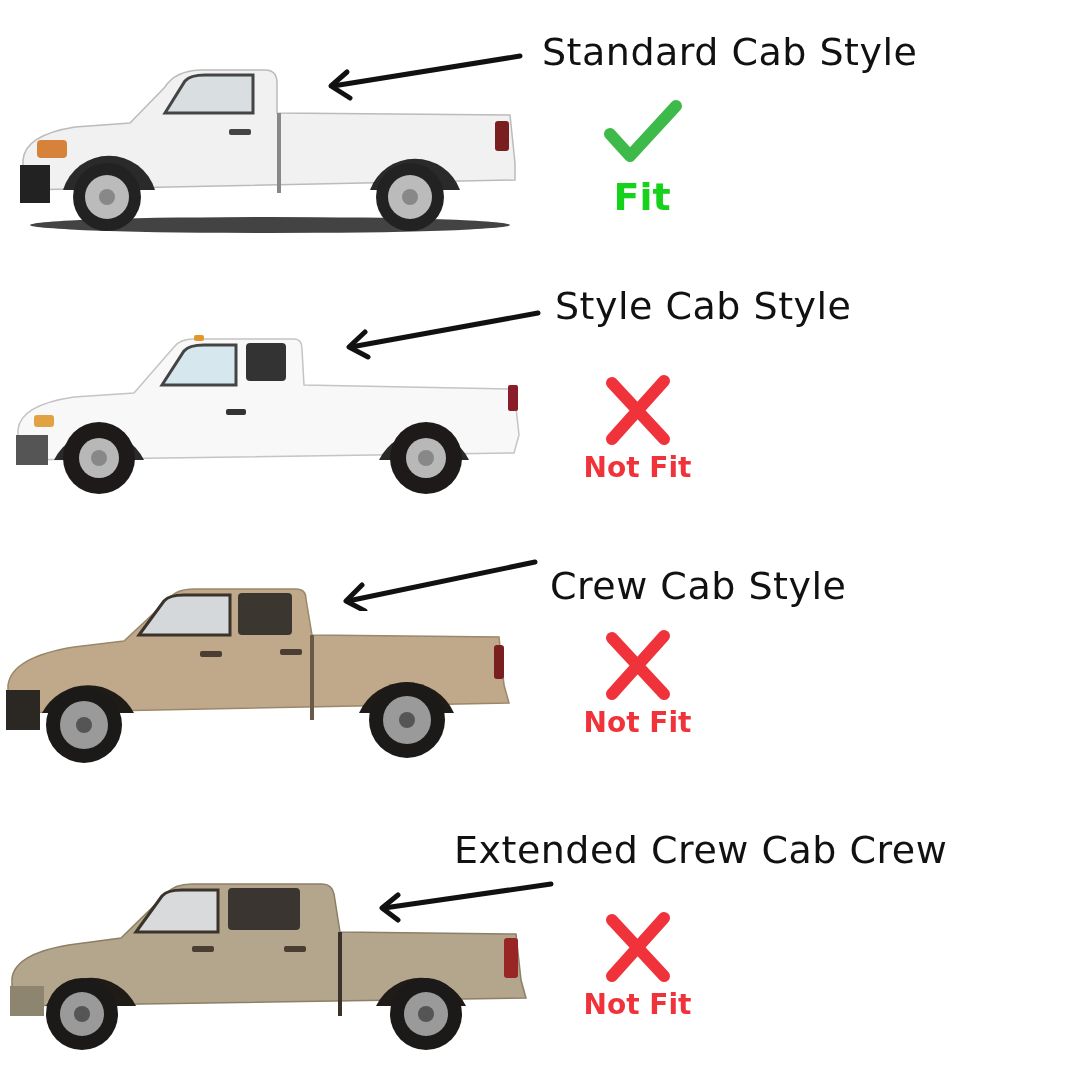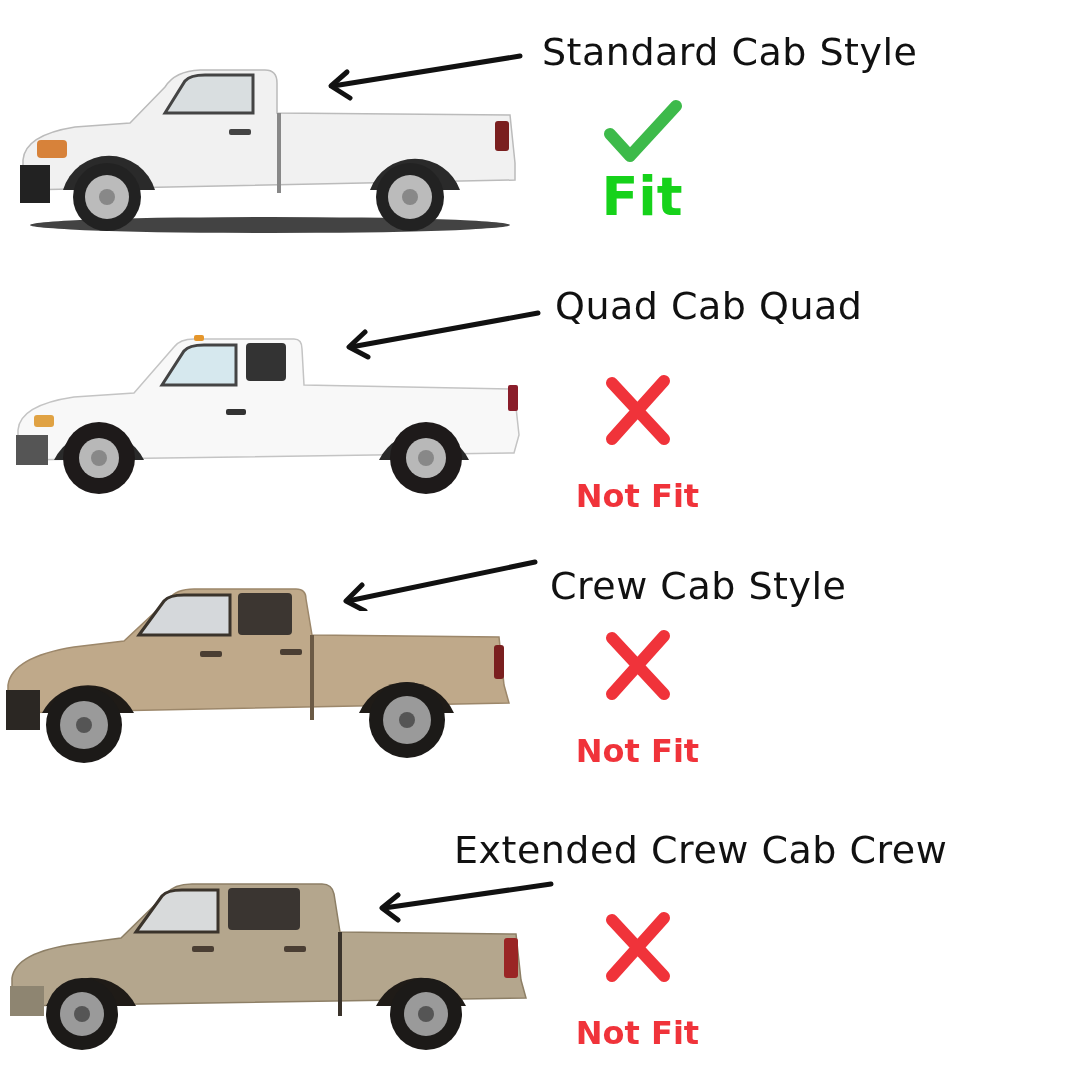--- a/index.html
+++ b/index.html
@@ -1,22 +1,22 @@
 <!DOCTYPE html>
 <html><head>
 <meta charset="utf-8">
 <style>
   html, body { margin:0; padding:0; background:#ffffff; }
   body { width:1080px; height:1080px; position:relative; overflow:hidden; font-family:"DejaVu Sans", sans-serif; }
   .label { position:absolute; color:#111; font-size:38px; white-space:nowrap; letter-spacing:0.5px; font-family:"DejaVu Sans", sans-serif; }
   .arrow { position:absolute; }
   .truck { position:absolute; }
   .status { position:absolute; text-align:center; font-family:"DejaVu Sans", sans-serif; }
-  .fit-text { color:#16d21a; font-weight:bold; font-size:54px; line-height:54px; }
-  .nofit-text { color:#f0333a; font-size:32px; line-height:34px; font-weight:bold;margin-top:28px; }
+  .fit-text { color:#16d21a; font-weight:bold; font-size:38px; line-height:54px; }
+  .nofit-text { color:#f0333a; font-size:28px; line-height:34px; font-weight:bold; }
 </style>
 </head>
 <body>
 
 <div>
   <div class="label" style="left:542px;top:30px;">Standard Cab Style</div>
   <svg class="arrow" style="left:325px;top:48px;" width="200" height="55">
     <line x1="195" y1="8" x2="8" y2="38" stroke="#111" stroke-width="5" stroke-linecap="round"></line>
     <polyline points="22,24 6,38 25,50" fill="none" stroke="#111" stroke-width="5" stroke-linecap="round" stroke-linejoin="round"></polyline>
   </svg>
@@ -42,21 +42,21 @@
   </svg>
   <div class="status" style="left:592px;top:98px;width:100px;">
     <svg width="80" height="68" viewBox="0 0 80 68">
       <path d="M8,36 L28,58 L74,8" fill="none" stroke="#3dba4a" stroke-width="12" stroke-linecap="round" stroke-linejoin="round"></path>
     </svg>
     <div class="fit-text">Fit</div>
   </div>
 </div>
 
 <div>
-  <div class="label" style="left:555px;top:284px;">Quad Cab Quad</div>
+  <div class="label" style="left:555px;top:284px;">Style Cab Style</div>
   <svg class="arrow" style="left:343px;top:305px;" width="200" height="55">
     <line x1="195" y1="8" x2="8" y2="42" stroke="#111" stroke-width="5" stroke-linecap="round"></line>
     <polyline points="22,27 6,42 25,52" fill="none" stroke="#111" stroke-width="5" stroke-linecap="round" stroke-linejoin="round"></polyline>
   </svg>
   <svg class="truck" style="left:14px;top:335px;" width="520" height="165" viewBox="0 0 520 165">
     <path d="M4,95 Q6,70 60,62 L120,58 L160,12 Q166,4 180,4 L280,4 Q288,4 288,14 L290,50 L500,54 L505,100 L500,118 L4,125 Z" fill="#f8f8f8" stroke="#c4c4c4" stroke-width="1.5"></path>
     <path d="M148,50 L170,16 Q175,10 190,10 L222,10 L222,50 Z" fill="#d6e8ee" stroke="#444" stroke-width="3"></path>
     <rect x="232" y="8" width="40" height="38" rx="4" fill="#333"></rect>
     <rect x="212" y="74" width="20" height="6" rx="2" fill="#333"></rect>
     <rect x="180" y="0" width="10" height="6" rx="2" fill="#e5962b"></rect>

